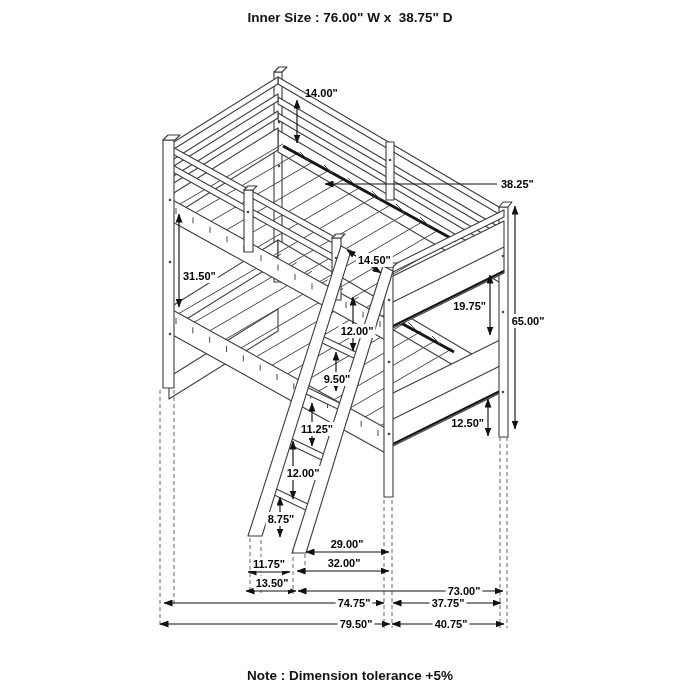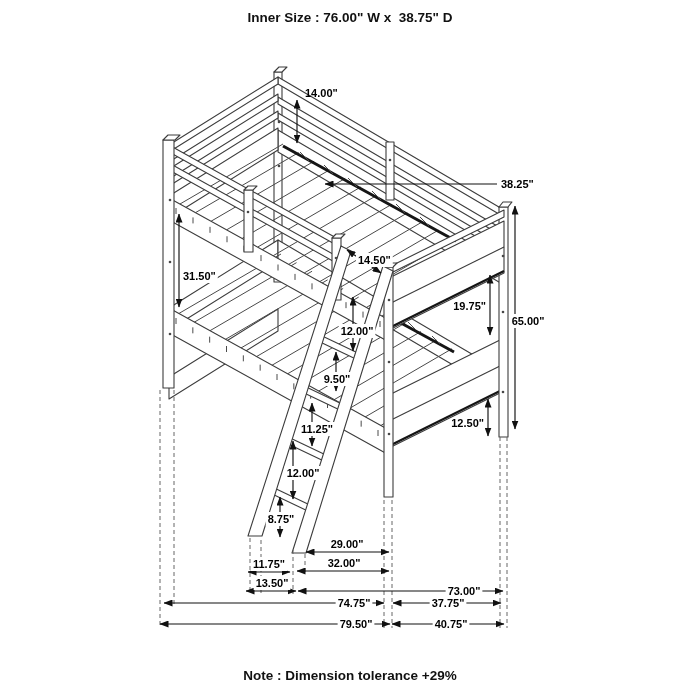--- a/index.html
+++ b/index.html
@@ -327,14 +327,14 @@
           <text x="356" y="628" text-anchor="middle" class="dimtxt">79.50"</text>
         </g>
         <g>
           <line x1="392" y1="624" x2="504" y2="624" class="dim" marker-start="url(#mStart)" marker-end="url(#mEnd)"></line>
           <rect x="432.625" y="617" width="36.75" height="14" fill="#fff"></rect>
           <text x="451" y="628" text-anchor="middle" class="dimtxt">40.75"</text>
         </g>
       </g>
   </svg>
 
-  <div id="note" class="caption">Note : Dimension tolerance +29%</div>
+  <div id="note" class="caption">Note : Dimension tolerance +5%</div>
 </div>
 
 </body></html>

